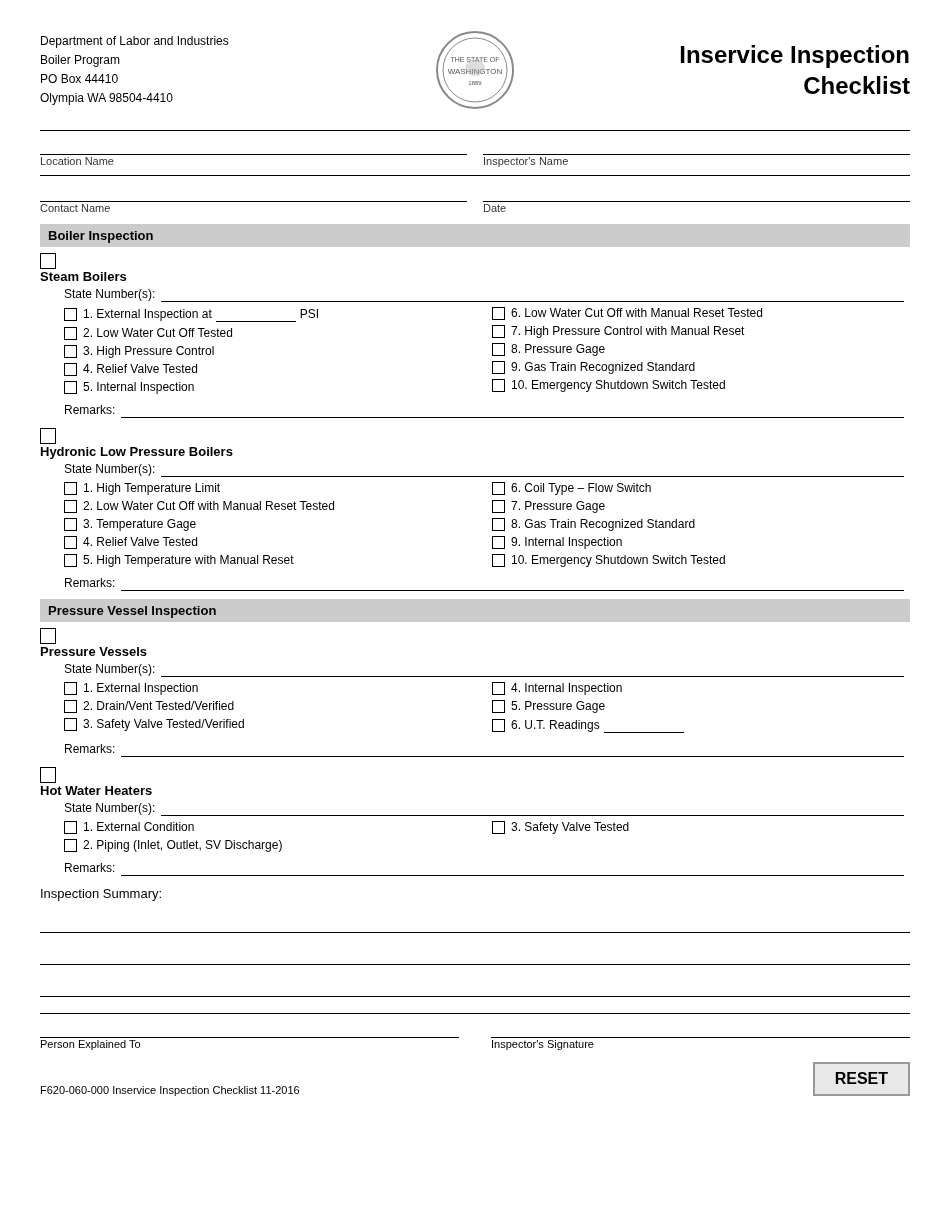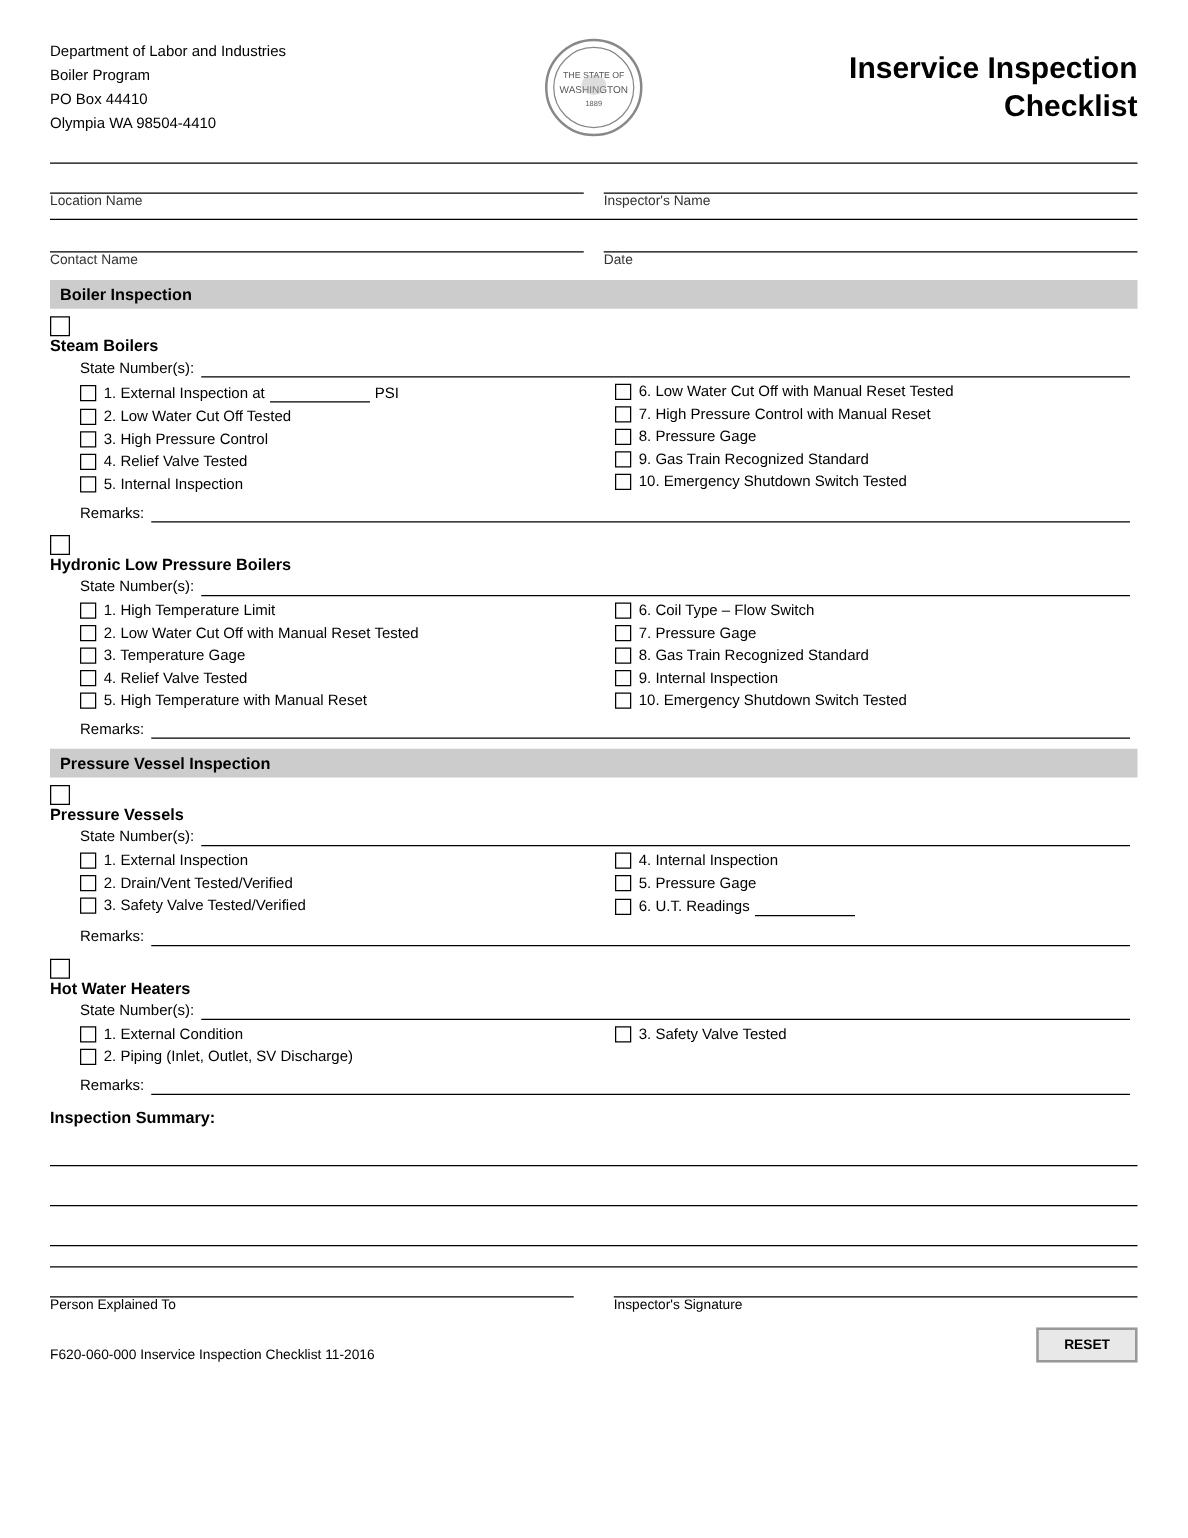--- a/index.html
+++ b/index.html
@@ -154,21 +154,21 @@
     .psi-line {
       border-bottom: 1px solid #000;
       width: 80px;
       height: 16px;
       display: inline-block;
     }
     .inspection-summary {
       margin-top: 10px;
     }
     .inspection-summary .summary-title {
-      font-weight: bold;
+      font-weight: normal;
       font-size: 13px;
       margin-bottom: 8px;
     }
     .summary-lines {
       margin-bottom: 6px;
     }
     .summary-line {
       border-bottom: 1px solid #000;
       height: 24px;
       margin-bottom: 8px;
@@ -200,21 +200,21 @@
       align-items: flex-end;
       margin-top: 10px;
     }
     .footer-form-num {
       font-size: 11px;
     }
     .reset-button {
       background: #e8e8e8;
       border: 2px solid #999;
       padding: 6px 20px;
-      font-size: 11px;
+      font-size: 16px;
       font-weight: bold;
       cursor: pointer;
     }
   </style>
 </head>
 <body>
 
 <div class="header">
   <div class="header-left">
     <div>Department of Labor and Industries</div>

